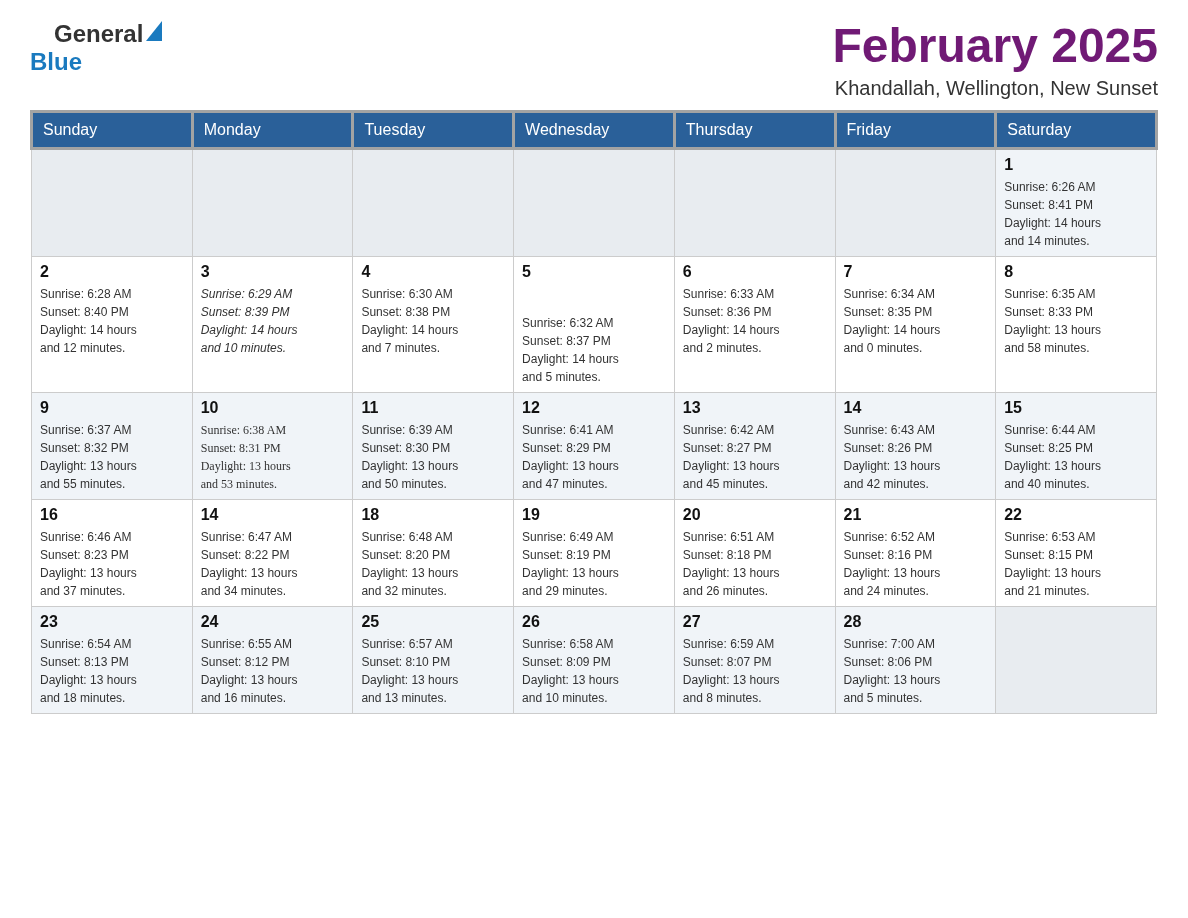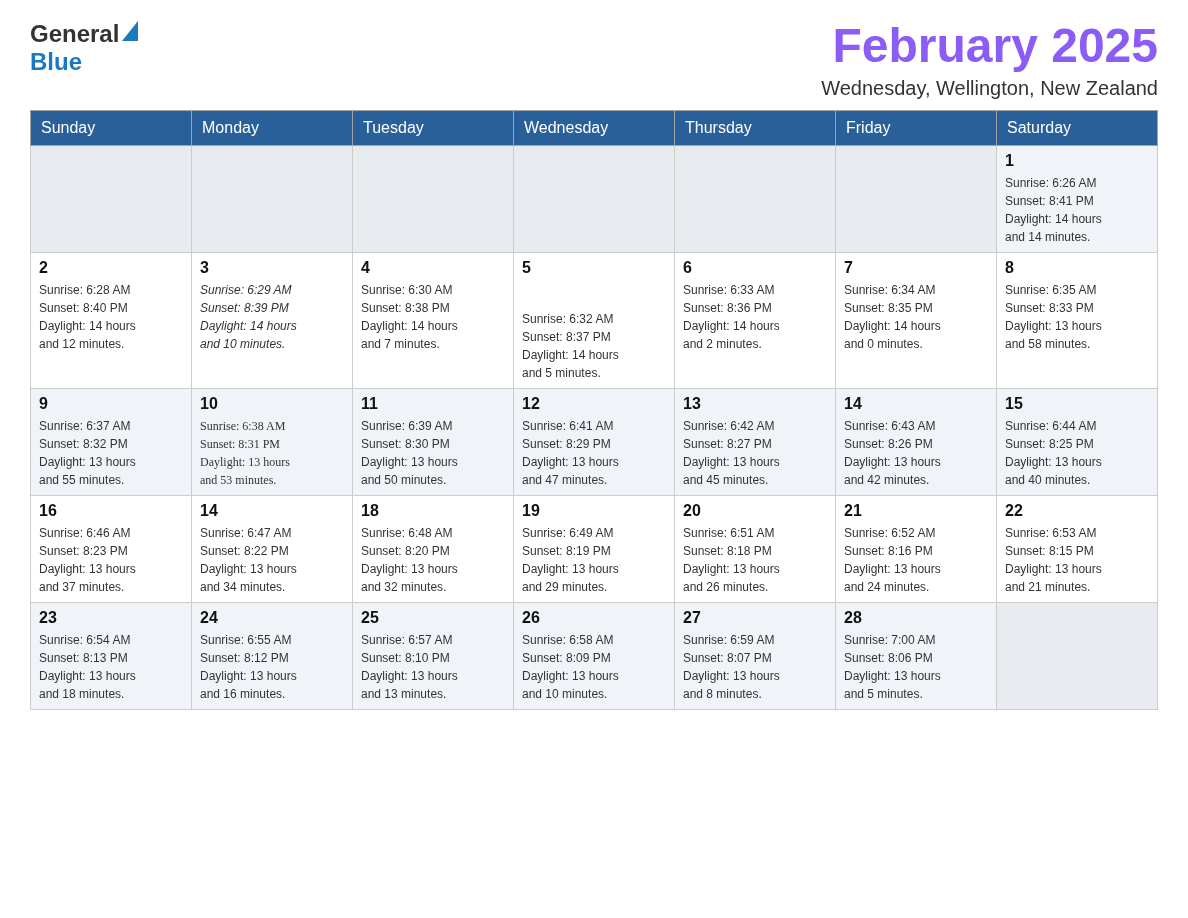--- a/index.html
+++ b/index.html
@@ -15,41 +15,41 @@
       justify-content: space-between;
       align-items: flex-start;
       margin-bottom: 10px;
     }
     .title-section {
       text-align: right;
     }
     .main-title {
       font-size: 48px;
       font-weight: bold;
-      color: #8b5cf6;
+      color: #701a75;
       line-height: 1.1;
     }
     .subtitle {
       font-size: 20px;
       color: #333;
       margin-top: 4px;
     }
     .calendar {
       width: 100%;
       border-collapse: collapse;
       margin-top: 10px;
     }
     .calendar th {
       background-color: #2a6099;
       color: #fff;
       padding: 8px 10px;
       font-size: 16px;
       font-weight: normal;
       text-align: left;
-      border: 1px solid #a3a3a3;
+      border: 3px solid #a3a3a3;
     }
     .calendar td {
       vertical-align: top;
       padding: 6px 8px;
       border: 1px solid #ccc;
       width: 14.28%;
       min-height: 100px;
       font-size: 12.5px;
       color: #333;
       background: #fff;
@@ -83,20 +83,21 @@
     .row5 td { background-color: #f0f4f8; }
 
     .logo-wrapper {
       display: flex;
       flex-direction: column;
       align-items: flex-start;
     }
     .logo-line1 {
       display: flex;
       align-items: center;
+      margin-left: 24px;
     }
   </style>
 </head>
 <body>
 
 <div class="header">
   <div class="logo-wrapper">
     <div class="logo-line1">
       <span style="font-size:24px;font-weight:bold;color:#333;">General</span>
       <span style="display:inline-block;margin-left:3px;vertical-align:middle;position:relative;top:-1px;">
@@ -104,21 +105,21 @@
             <polygon points="0,20 16,20 16,0" fill="#1a7abf"></polygon>
           </svg>
       </span>
     </div>
     <div>
       <span style="font-size:24px;font-weight:bold;color:#1a7abf;">Blue</span>
     </div>
   </div>
   <div class="title-section">
     <div class="main-title">February 2025</div>
-    <div class="subtitle">Wednesday, Wellington, New Zealand</div>
+    <div class="subtitle">Khandallah, Wellington, New Sunset</div>
   </div>
 </div>
 
 <table class="calendar">
   <thead>
     <tr>
       <th>Sunday</th>
       <th>Monday</th>
       <th>Tuesday</th>
       <th>Wednesday</th>

